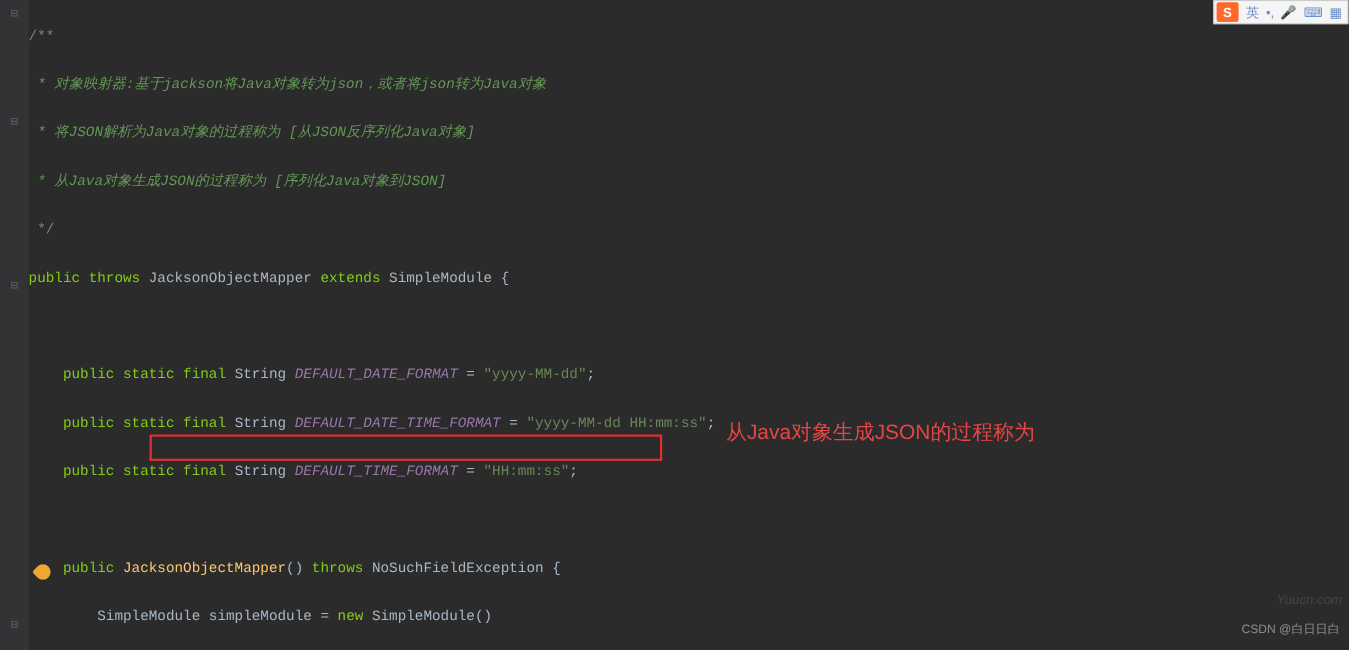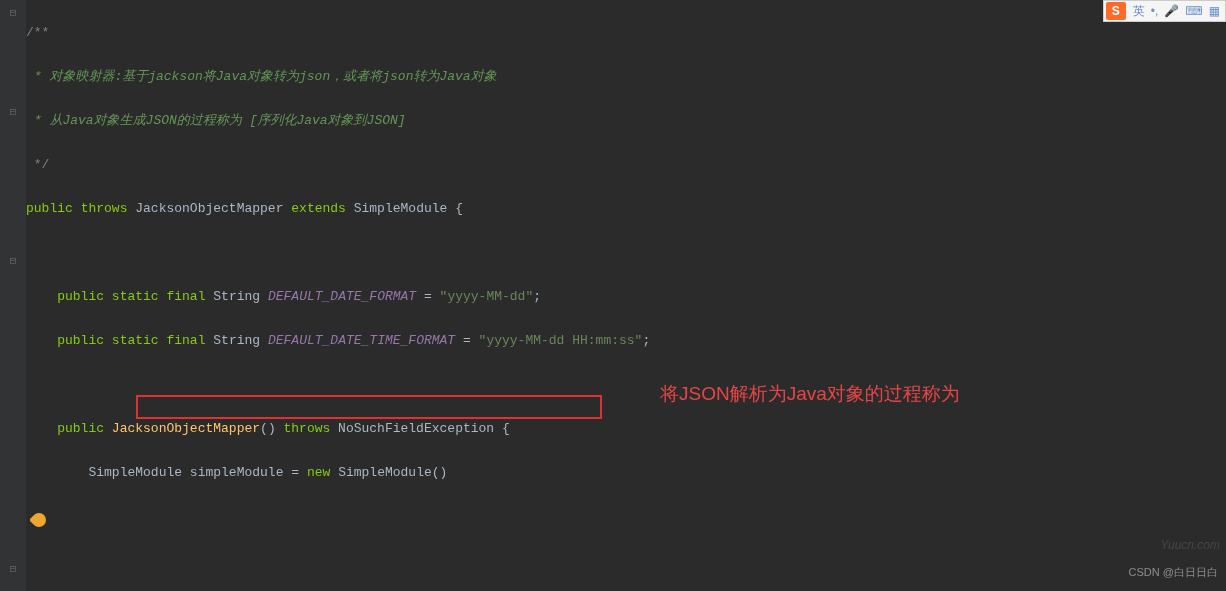--- a/index.html
+++ b/index.html
@@ -125,47 +125,49 @@
   <div class="gutter-mark" style="top:101px">⊟</div>
   <div class="gutter-mark" style="top:250px">⊟</div>
   <div class="gutter-mark" style="top:558px">⊟</div>
 </div>
 
 <div class="bulb"></div>
 
 <div class="code">
 <div class="line"><span class="cm-star">/**</span></div>
 <div class="line"><span class="cm"> * 对象映射器:基于jackson将Java对象转为json，或者将json转为Java对象</span></div>
+<div class="line"><span class="cm"> * 将JSON解析为Java对象的过程称为 [从JSON反序列化Java对象]</span></div>
 <div class="line"><span class="cm"> * 从Java对象生成JSON的过程称为 [序列化Java对象到JSON]</span></div>
 <div class="line"><span class="cm-star"> */</span></div>
 <div class="line"><span class="kw">public</span> <span class="kw">throws</span> <span class="cls">JacksonObjectMapper</span> <span class="kw">extends</span> <span class="cls">SimpleModule</span> <span class="plain">{</span></div>
 <div class="line"></div>
 <div class="line">    <span class="kw">public</span> <span class="kw">static</span> <span class="kw">final</span> <span class="cls">String</span> <span class="const">DEFAULT_DATE_FORMAT</span> <span class="plain">= </span><span class="str">"yyyy-MM-dd"</span><span class="plain">;</span></div>
 <div class="line">    <span class="kw">public</span> <span class="kw">static</span> <span class="kw">final</span> <span class="cls">String</span> <span class="const">DEFAULT_DATE_TIME_FORMAT</span> <span class="plain">= </span><span class="str">"yyyy-MM-dd HH:mm:ss"</span><span class="plain">;</span></div>
+<div class="line">    <span class="kw">public</span> <span class="kw">static</span> <span class="kw">final</span> <span class="cls">String</span> <span class="const">DEFAULT_TIME_FORMAT</span> <span class="plain">= </span><span class="str">"HH:mm:ss"</span><span class="plain">;</span></div>
 <div class="line"></div>
 <div class="line">    <span class="kw">public</span> <span class="mth">JacksonObjectMapper</span><span class="plain">() </span><span class="kw">throws</span> <span class="cls">NoSuchFieldException</span> <span class="plain">{</span></div>
 <div class="line">        <span class="cls">SimpleModule</span> <span class="id">simpleModule</span> <span class="plain">= </span><span class="kw">new</span> <span class="cls">SimpleModule</span><span class="plain">()</span></div>
 
 
 
 
 
 
 
 
 
 
 
 
 
 
 </div>
 
 <div class="highlight-box" style="left:136px; top:395px; width:466px; height:24px;"></div>
-<div class="annotation" style="left:660px; top:383px;">将JSON解析为Java对象的过程称为</div>
+<div class="annotation" style="left:660px; top:383px;">从Java对象生成JSON的过程称为</div>
 
 <div class="ime-bar">
   <div class="ime-logo">S</div>
   <span class="ime-item">英</span>
   <span class="ime-item">•,</span>
   <span class="ime-item">🎤</span>
   <span class="ime-item">⌨</span>
   <span class="ime-item">▦</span>
 </div>
 

